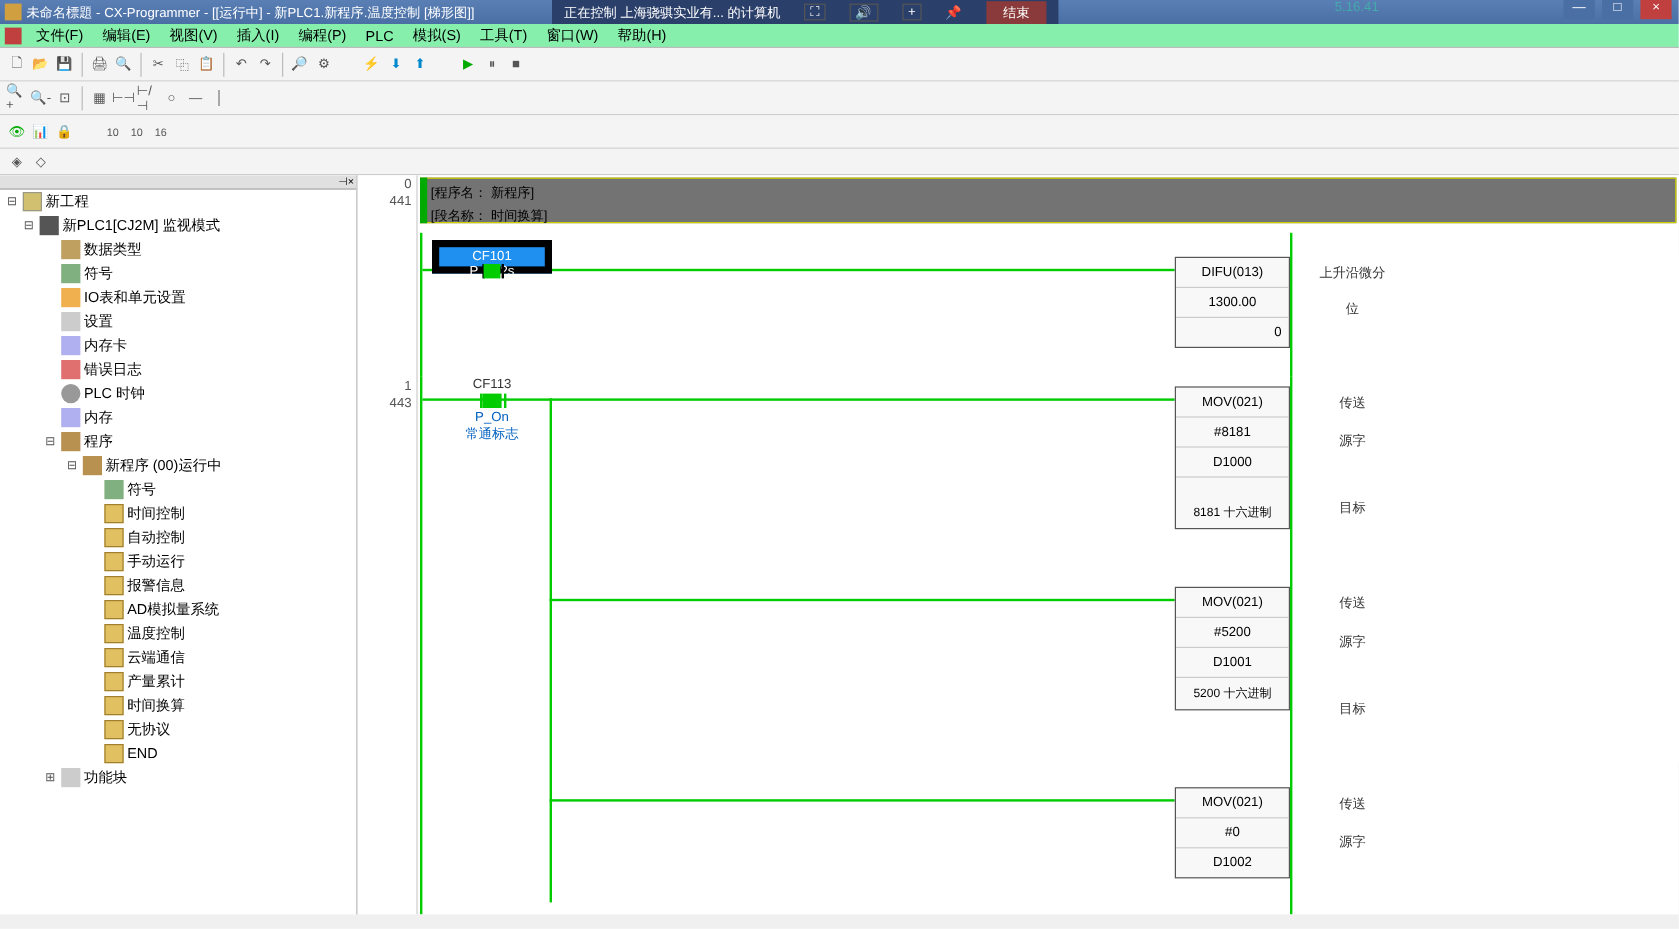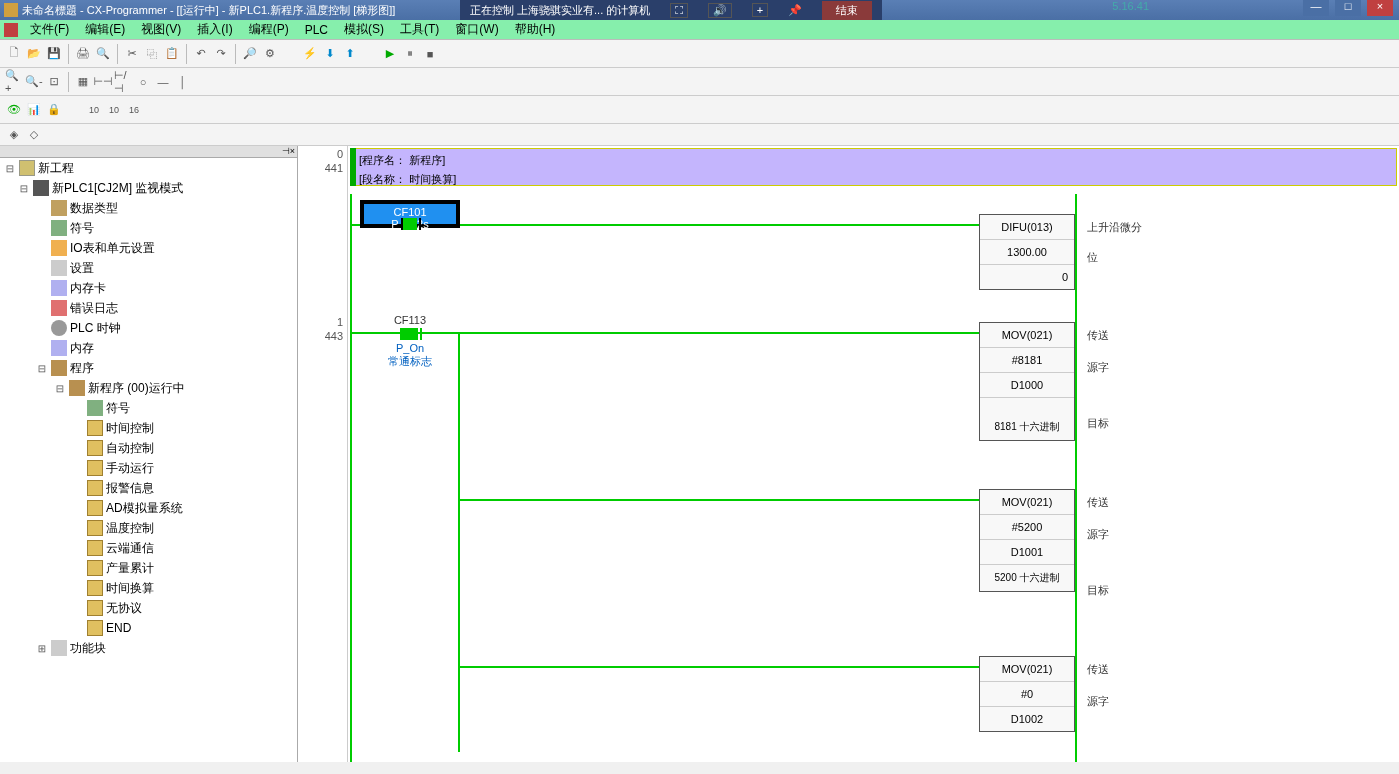--- a/index.html
+++ b/index.html
@@ -44,52 +44,52 @@
 .ic-err    { background:#e07070; }
 .ic-clk    { background:#999; border-radius:50%; }
 .ic-prg    { background:#b89050; }
 .ic-sec    { background:#e0c060; border:1px solid #a08030; }
 .ic-fb     { background:#ccc; }
 
 .ladder-panel { flex: 1; background: #fff; position: relative; overflow: hidden; }
 .rung-num-col { position:absolute; left:0; top:0; width:50px; height:100%; border-right:1px solid #ccc; font-size:11px; color:#555; text-align:right; padding-right:4px; }
 .rung-num { position:absolute; right:4px; }
 
-.header-block { position:absolute; left:52px; top:2px; right:2px; height:38px; background:#c4b5fd; border:1px solid #cc0; padding:4px 8px; font-size:11px; }
+.header-block { position:absolute; left:52px; top:2px; right:2px; height:38px; background:#737373; border:1px solid #cc0; padding:4px 8px; font-size:11px; }
 .header-block .green-mark { position:absolute; left:-1px; top:-1px; width:6px; height:38px; background:#0a0; }
 
 .rung { position:absolute; left:52px; right:2px; }
 .rail-left  { position:absolute; left:0;  top:0; width:2px; height:100%; background:#0c0; }
 .rail-right { position:absolute; right:320px; top:0; width:2px; height:100%; background:#0c0; }
 
 .wire-h { position:absolute; height:2px; background:#0c0; }
 .wire-v { position:absolute; width:2px; background:#0c0; }
 
 .contact-sel { position:absolute; width:100px; text-align:center; font-size:11px; }
-.contact-sel .c-box { height:28px; background:#2090f0; color:#fff; border:4px solid #000000; padding:2px; display:flex; flex-direction:column; justify-content:space-between; }
+.contact-sel .c-box { height:28px; background:#2090f0; color:#fff; border:6px solid #000000; padding:2px; display:flex; flex-direction:column; justify-content:space-between; }
 .contact-sel .c-sym { position:relative; height:12px; }
 .contact-sel .c-sym::before, .contact-sel .c-sym::after { content:""; position:absolute; top:0; width:2px; height:12px; background:#000; }
 .contact-sel .c-sym::before { left:40%; }
 .contact-sel .c-sym::after  { left:60%; }
 .contact-sel .c-fill { position:absolute; left:42%; width:16%; height:12px; background:#0c0; }
 
 .contact-plain { position:absolute; width:100px; text-align:center; font-size:11px; color:#0060c0; }
 .contact-plain .c-label-top { color:#333; }
 .contact-plain .c-sym { position:relative; height:12px; margin:2px 0; }
 .contact-plain .c-sym::before, .contact-plain .c-sym::after { content:""; position:absolute; top:0; width:2px; height:12px; background:#0c0; }
 .contact-plain .c-sym::before { left:40%; }
 .contact-plain .c-sym::after  { left:60%; }
 .contact-plain .c-fill { position:absolute; left:42%; width:16%; height:12px; background:#0c0; top:0; }
 
 .instr-box { position:absolute; right:322px; width:96px; border:1px solid #555; background:#f8f8f8; font-size:11px; text-align:center; }
 .instr-box .ib-row { border-bottom:1px solid #ccc; padding:6px 2px; }
 .instr-box .ib-row:last-child { border-bottom:none; }
 .instr-box .ib-head { }
 
-.instr-comment { position:absolute; right:230px; width:80px; font-size:11px; color:#333; }
+.instr-comment { position:absolute; right:230px; width:80px; font-size:11px; color:#333;text-align:center; }
 
 .ver-label { position:absolute; right:250px; top:0; color:#4aa; font-size:11px; z-index:10; }
 </style>
 </head>
 <body>
 
 <div class="titlebar">
   <span class="app-icon" style="width:14px;height:14px;background:#d0a040;"></span>
   <span class="title-text">未命名標題 - CX-Programmer - [[运行中] - 新PLC1.新程序.温度控制 [梯形图]]</span>
 </div>

